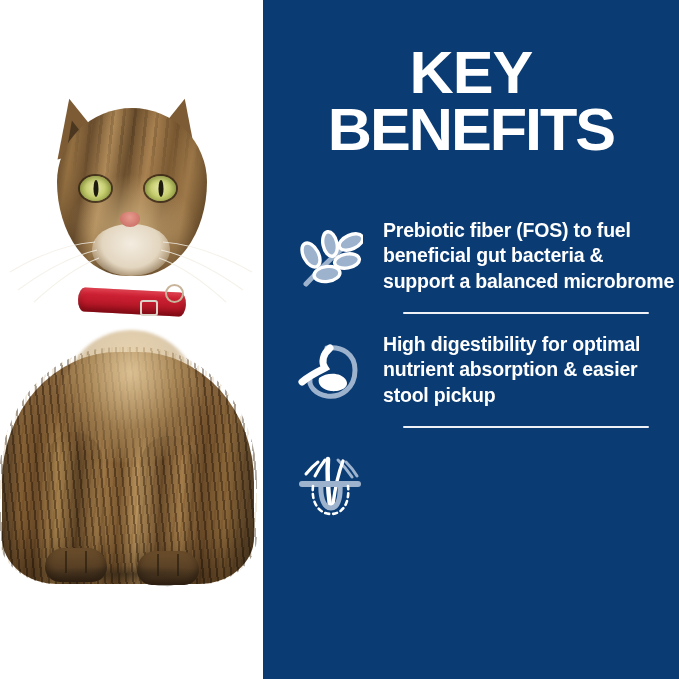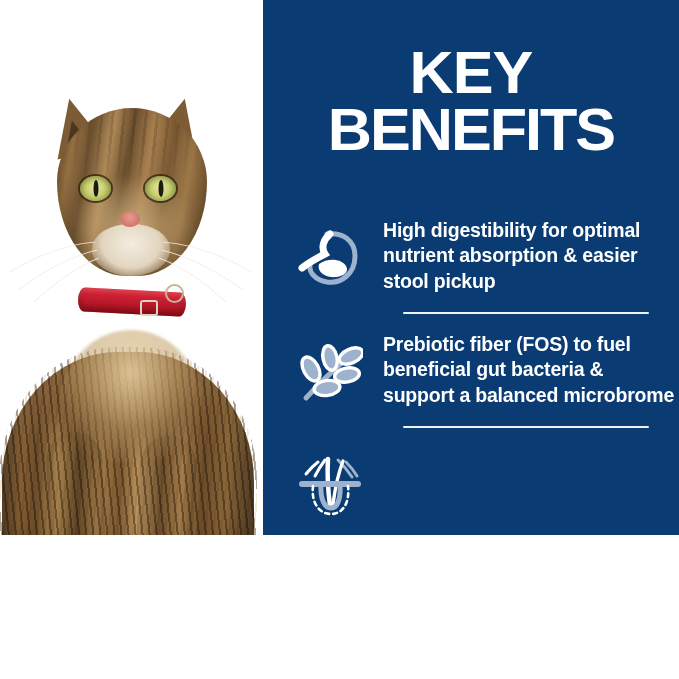--- a/index.html
+++ b/index.html
@@ -6,21 +6,21 @@
     margin: 0;
     padding: 0;
     background: #ffffff;
   }
   body {
     font-family: "Liberation Sans", sans-serif;
   }
   #infographic {
     position: relative;
     width: 679px;
-    height: 535px;
+    height: 679px;
     overflow: hidden;
     background: #fca5a5;
   }
 
   
   .photo-panel {
     position: absolute;
     left: 0; top: 0;
     width: 263px;
     height: 679px;
@@ -332,50 +332,50 @@
   </div>
 
   <div class="blue-panel">
 
     <div class="headline">
       <span class="line1">KEY</span>
       <span class="line2">BENEFITS</span>
     </div>
 
     <div class="benefits">
-
-      <div class="benefit-block b2">
-        <div class="benefit">
-          <div class="icon-slot">
-            <svg width="66" height="62" viewBox="0 0 66 62">
-              <path d="M30 6 C 45 4, 58 12, 58 28 C 58 46, 44 56, 30 54 C 18 52, 12 44, 13 38" stroke="#9db2cd" stroke-width="5" fill="none" stroke-linecap="round"></path>
-              <path d="M33 6 C 26 12, 24 20, 28 26 C 20 30, 12 34, 5 40" stroke="#ffffff" stroke-width="7" fill="none" stroke-linecap="round"></path>
-              <path d="M22 36 C 30 30, 44 30, 49 38 C 53 45, 44 50, 34 49 C 26 48, 20 43, 22 36 Z" fill="#ffffff"></path>
-            </svg>
-          </div>
-          <div class="benefit-text">High digestibility for optimal nutrient absorption &amp; easier stool pickup</div>
-        </div>
-        <div class="divider"></div>
-      </div>
 
       <div class="benefit-block b1">
         <div class="benefit">
           <div class="icon-slot">
             <svg width="66" height="62" viewBox="0 0 66 62">
               <path d="M9 56 C 20 44, 36 28, 55 12" stroke="#9db2cd" stroke-width="5" fill="none" stroke-linecap="round"></path>
               <g fill="#9db2cd" stroke="#ffffff" stroke-width="3.4">
                 <ellipse cx="14" cy="27" rx="7.5" ry="13" transform="rotate(-28 14 27)"></ellipse>
                 <ellipse cx="33" cy="16" rx="7" ry="12.5" transform="rotate(-12 33 16)"></ellipse>
                 <ellipse cx="54" cy="14" rx="12.5" ry="7" transform="rotate(-24 54 14)"></ellipse>
                 <ellipse cx="50" cy="33" rx="12.5" ry="7" transform="rotate(-10 50 33)"></ellipse>
                 <ellipse cx="30" cy="46" rx="13" ry="7.5" transform="rotate(-8 30 46)"></ellipse>
               </g>
             </svg>
           </div>
           <div class="benefit-text">Prebiotic fiber (FOS) to fuel beneficial gut bacteria &amp; support a balanced microbrome</div>
+        </div>
+        <div class="divider"></div>
+      </div>
+
+      <div class="benefit-block b2">
+        <div class="benefit">
+          <div class="icon-slot">
+            <svg width="66" height="62" viewBox="0 0 66 62">
+              <path d="M30 6 C 45 4, 58 12, 58 28 C 58 46, 44 56, 30 54 C 18 52, 12 44, 13 38" stroke="#9db2cd" stroke-width="5" fill="none" stroke-linecap="round"></path>
+              <path d="M33 6 C 26 12, 24 20, 28 26 C 20 30, 12 34, 5 40" stroke="#ffffff" stroke-width="7" fill="none" stroke-linecap="round"></path>
+              <path d="M22 36 C 30 30, 44 30, 49 38 C 53 45, 44 50, 34 49 C 26 48, 20 43, 22 36 Z" fill="#ffffff"></path>
+            </svg>
+          </div>
+          <div class="benefit-text">High digestibility for optimal nutrient absorption &amp; easier stool pickup</div>
         </div>
         <div class="divider"></div>
       </div>
 
       <div class="benefit-block b3">
         <div class="benefit">
           <div class="icon-slot">
             <svg width="66" height="62" viewBox="0 0 66 62">
               <g stroke="#ffffff" stroke-width="3" fill="none" stroke-linecap="round">
                 <path d="M9 18 C 13 13, 17 9, 21 6"></path>

